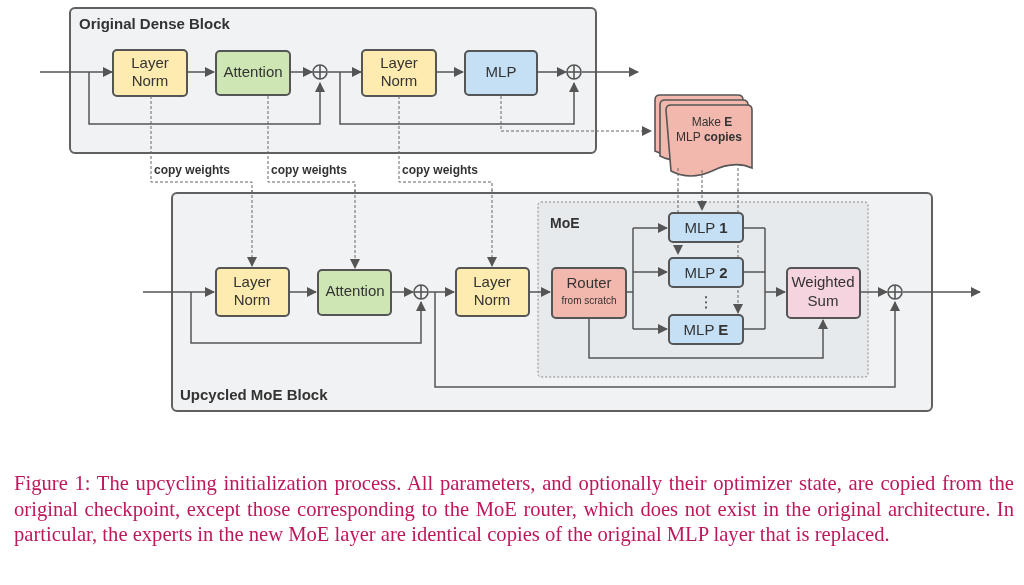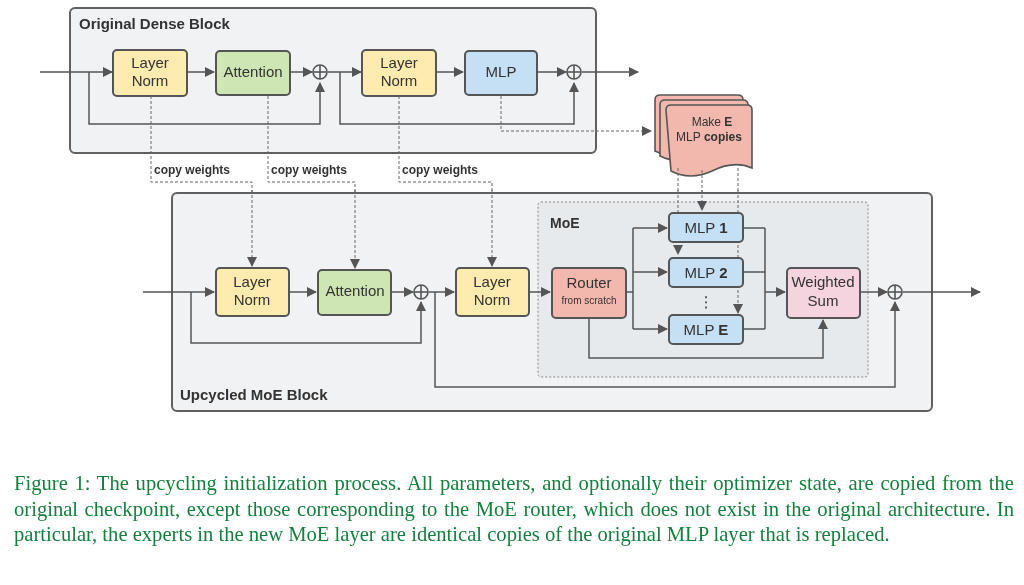--- a/index.html
+++ b/index.html
@@ -1,18 +1,18 @@
 <!DOCTYPE html>
 <html><head>
 <meta charset="utf-8">
 <style>
   html,body{margin:0;padding:0;background:#ffffff;}
   body{width:1024px;height:585px;position:relative;overflow:hidden;font-family:"Liberation Sans",sans-serif;}
   svg{position:absolute;left:0;top:0;}
-  .caption{position:absolute;left:14px;top:471px;width:1000px;font-family:"Liberation Serif",serif;font-size:20.6px;line-height:25.5px;color:#15803d;text-align:justify;}
+  .caption{position:absolute;left:14px;top:471px;width:1000px;font-family:"Liberation Serif",serif;font-size:20.6px;line-height:25.5px;color:#be185d;text-align:justify;}
 </style>
 </head>
 <body>
 
 <svg width="1024" height="470" viewBox="0 0 1024 470">
   <defs>
     <marker id="ar" markerWidth="10" markerHeight="10" refX="9" refY="5" orient="auto" markerUnits="userSpaceOnUse">
       <path d="M0,0 L10,5 L0,10 z" fill="#555"></path>
     </marker>
   </defs>

